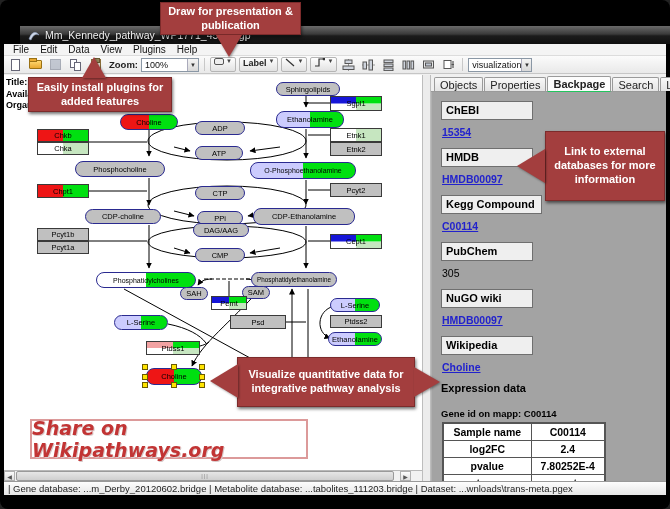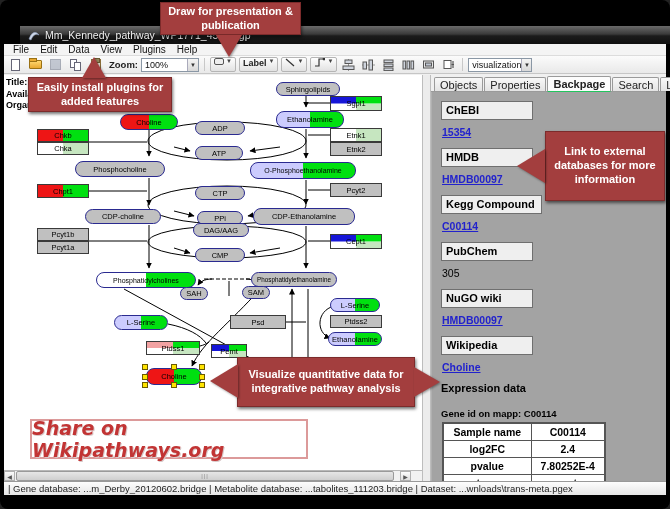--- a/index.html
+++ b/index.html
@@ -303,21 +303,21 @@
               <div class="node gene" style="left: 33px; top: 54px; width: 52px; height: 13px; background: linear-gradient(90deg, rgb(238, 21, 21) 50%, rgb(0, 224, 16) 50%);">Chkb</div>
               <div class="node gene" style="left: 33px; top: 67px; width: 52px; height: 13px; background: linear-gradient(90deg, rgb(255, 255, 255) 50%, rgb(198, 230, 192) 50%);">Chka</div>
               <div class="node gene" style="left: 326px; top: 21px; width: 52px; height: 15px; background-image: linear-gradient(90deg, rgb(22, 22, 216) 50%, rgb(0, 224, 16) 50%), linear-gradient(90deg, rgb(255, 255, 255) 50%, rgb(198, 230, 192) 50%); background-size: 100% 50%; background-repeat: no-repeat; background-position: 0px 0px, 0px 100%;">Sgpl1</div>
               <div class="node gene" style="left: 326px; top: 53px; width: 52px; height: 14px; background: linear-gradient(90deg, rgb(255, 255, 255) 50%, rgb(198, 230, 192) 50%);">Etnk1</div>
               <div class="node gene" style="left: 326px; top: 67px; width: 52px; height: 14px; background: rgb(192, 192, 192);">Etnk2</div>
               <div class="node gene" style="left: 33px; top: 109px; width: 52px; height: 14px; background: linear-gradient(90deg, rgb(238, 21, 21) 50%, rgb(0, 224, 16) 50%);">Chpt1</div>
               <div class="node gene" style="left: 326px; top: 108px; width: 52px; height: 14px; background: rgb(192, 192, 192);">Pcyt2</div>
               <div class="node gene" style="left: 33px; top: 153px; width: 52px; height: 13px; background: rgb(192, 192, 192);">Pcyt1b</div>
               <div class="node gene" style="left: 33px; top: 166px; width: 52px; height: 13px; background: rgb(192, 192, 192);">Pcyt1a</div>
               <div class="node gene" style="left: 326px; top: 159px; width: 52px; height: 15px; background-image: linear-gradient(90deg, rgb(22, 22, 216) 50%, rgb(0, 224, 16) 50%), linear-gradient(90deg, rgb(255, 255, 255) 50%, rgb(198, 230, 192) 50%); background-size: 100% 50%; background-repeat: no-repeat; background-position: 0px 0px, 0px 100%;">Cept1</div>
-              <div class="node gene" style="left: 207px; top: 221px; width: 36px; height: 14px; background-image: linear-gradient(90deg, rgb(22, 22, 216) 50%, rgb(0, 224, 16) 50%), linear-gradient(90deg, rgb(255, 255, 255) 50%, rgb(198, 230, 192) 50%); background-size: 100% 50%; background-repeat: no-repeat; background-position: 0px 0px, 0px 100%; margin-top: 48px;">Pemt</div>
+              <div class="node gene" style="left: 207px; top: 221px; width: 36px; height: 14px; background-image: linear-gradient(90deg, rgb(22, 22, 216) 50%, rgb(0, 224, 16) 50%), linear-gradient(90deg, rgb(255, 255, 255) 50%, rgb(198, 230, 192) 50%); background-size: 100% 50%; background-repeat: no-repeat; background-position: 0px 0px, 0px 100%;">Pemt</div>
               <div class="node gene" style="left: 226px; top: 240px; width: 56px; height: 14px; background: rgb(192, 192, 192);">Psd</div>
               <div class="node gene" style="left: 326px; top: 240px; width: 52px; height: 13px; background: rgb(192, 192, 192);">Ptdss2</div>
               <div class="node gene" style="left: 142px; top: 266px; width: 54px; height: 14px; background-image: linear-gradient(90deg, rgb(242, 162, 162) 50%, rgb(0, 224, 16) 50%), linear-gradient(90deg, rgb(255, 255, 255) 50%, rgb(198, 230, 192) 50%); background-size: 100% 50%; background-repeat: no-repeat; background-position: 0px 0px, 0px 100%;">Ptdss1</div>
             </div>
           <div class="share-box">
             <span>Share on Wikipathways.org</span>
           </div>
         </div>
         <div class="hscroll">
           <div class="hs-arrow" style="left:0">◀</div>

